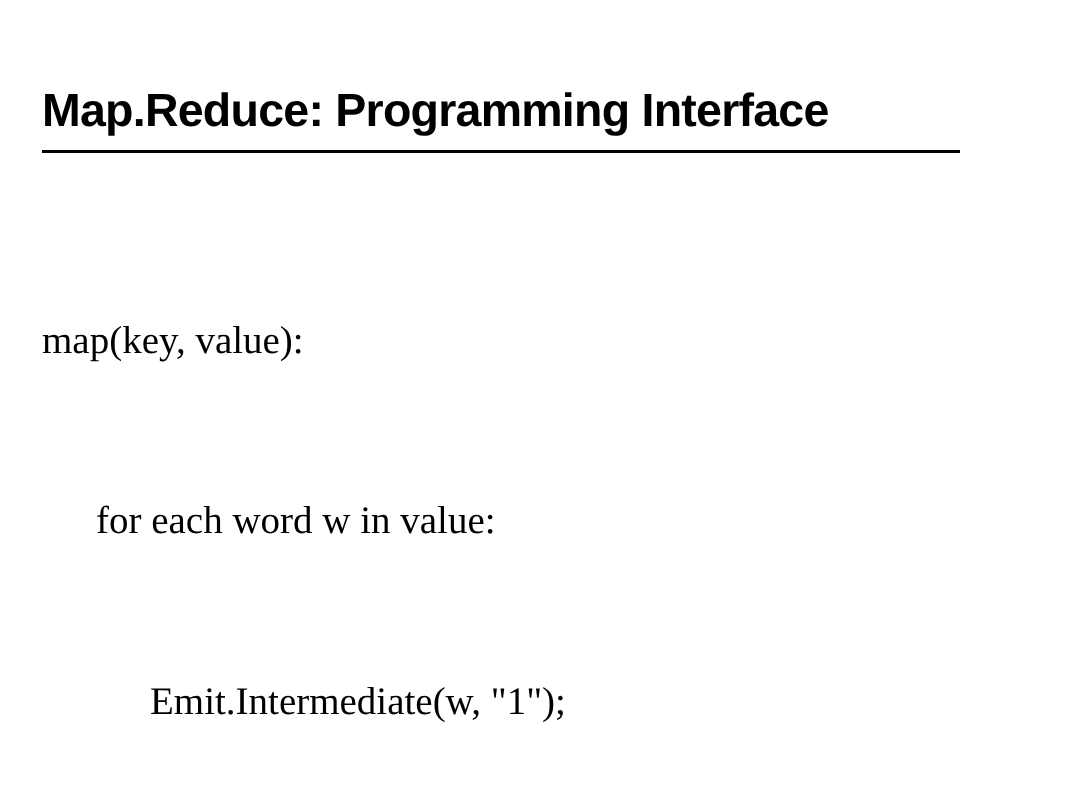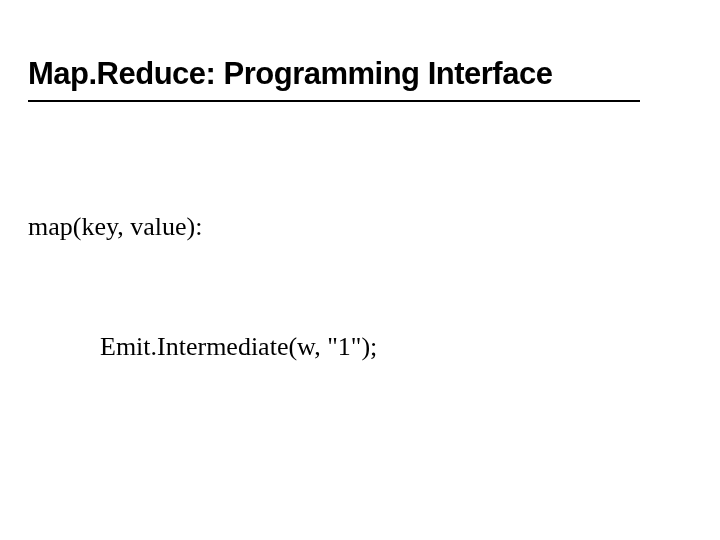--- a/index.html
+++ b/index.html
@@ -52,17 +52,18 @@
 </head>
 <body>
 
 <div class="slide">
 
   <div class="title">Map.Reduce:  Programming Interface</div>
   <hr class="rule">
 
   <div class="code">
     <div>map(key, value):</div>
+    <div class="ind1">for each word w in value:</div>
     <div class="ind2">Emit.Intermediate(w, "1");</div>
   </div>
 
   <div class="pagenum">44</div>
 </div>
 
 </body></html>

